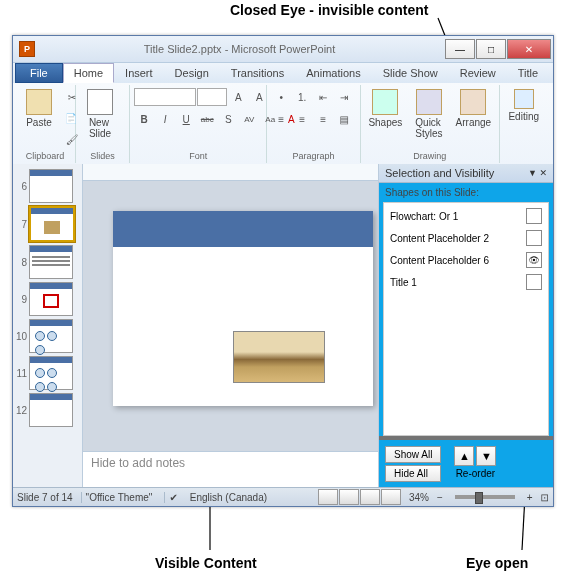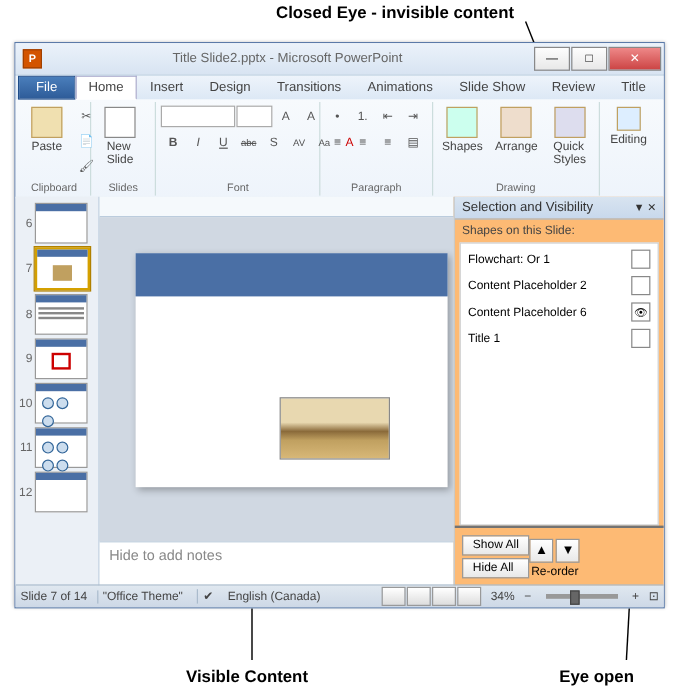--- a/index.html
+++ b/index.html
@@ -36,27 +36,27 @@
 .thumb.sel{border:2px solid #d4a000;outline:1px solid #b08000}
 .thumb-content{width:100%;height:100%;position:relative}
 .tc-bar{height:20%;background:#4a6fa5}
 .canvas-area{flex:1;display:flex;flex-direction:column}
 .canvas-scroll{flex:1;background:#d0d8e2;position:relative;overflow:hidden}
 .ruler-h{height:16px;background:#f5f9fc;border-bottom:1px solid #bcd}
 .slide{position:absolute;left:30px;top:30px;width:260px;height:195px;background:#fff;box-shadow:2px 2px 6px rgba(0,0,0,0.3)}
 .slide-bar{height:36px;background:#4a6fa5}
 .slide-img{position:absolute;left:120px;top:120px;width:90px;height:50px;background:linear-gradient(#e8d8b0 0%,#e8d8b0 40%,#8a6a3a 55%,#c0a060 70%,#d8b878 100%);border:1px solid #888}
 .notes{height:28px;background:#fff;border-top:1px solid #bcd;padding:4px 8px;color:#888;font-size:12px}
-.sel-pane{width:174px;background:#fdba74;border-left:1px solid #bcd;display:flex;flex-direction:column;font-size:11px}
+.sel-pane{width:174px;background:#0ea5e9;border-left:1px solid #bcd;display:flex;flex-direction:column;font-size:11px}
 .sel-header{background:linear-gradient(#d8e4f0,#c8d8ec);padding:3px 6px;font-size:11px;color:#333;border-bottom:1px solid #abc;display:flex;justify-content:space-between;align-items:center}
 .sel-sub{padding:4px 6px;font-size:10px;color:#444}
 .sel-list{flex:1;background:#fff;margin:0 4px;border:1px solid #ccc;padding:2px}
 .sel-item{display:flex;justify-content:space-between;align-items:center;padding:3px 4px;font-size:10px}
 .eye-box{width:14px;height:14px;border:1px solid #888;background:#fff;display:flex;align-items:center;justify-content:center;font-size:9px}
-.sel-footer{padding:6px;display:flex;gap:0;align-items:flex-end;border-top:2px solid #737373;flex-wrap:wrap}
+.sel-footer{padding:6px;display:flex;gap:13px;align-items:flex-start;border-top:4px solid #737373;flex-wrap:wrap}
 .sel-btn{border:1px solid #999;background:linear-gradient(#fff,#e8e8e8);padding:2px 8px;font-size:10px}
 .reorder-btns{display:flex;gap:2px}
 .reorder-btn{width:18px;height:18px;border:1px solid #999;background:linear-gradient(#fff,#e8e8e8);display:flex;align-items:center;justify-content:center}
 .statusbar{position:absolute;bottom:0;left:0;right:0;height:18px;background:linear-gradient(#e0e8f0,#cdd8e6);border-top:1px solid #abc;display:flex;align-items:center;font-size:10px;color:#444;padding:0 4px;gap:8px}
 .status-seg{padding:0 4px;border-left:1px solid #abc}
 .zoom-slider{width:60px;height:4px;background:#999;position:relative;margin:0 4px}
 .zoom-thumb{position:absolute;left:20px;top:-3px;width:6px;height:10px;background:#666;border:1px solid #444}
 .view-btns{display:flex;gap:1px;margin-left:auto}
 .vb{width:18px;height:14px;border:1px solid #999;background:linear-gradient(#fff,#ddd)}
 .tc-pic{position:absolute;left:30%;top:40%;width:40%;height:40%;background:#c0a060}
@@ -171,27 +171,27 @@
       </div>
       <div class="rg-label">Paragraph</div>
     </div>
     <div class="ribbon-group" style="width:130px">
       <div class="rg-content">
         <div class="big-btn">
           <div class="icn" style="background:#cfe"></div>
           <div class="lbl">Shapes</div>
         </div>
         <div class="big-btn">
-          <div class="icn" style="background:#edc"></div>
-          <div class="lbl">Arrange</div>
-        </div>
-        <div class="big-btn">
           <div class="icn" style="background:#dde"></div>
           <div class="lbl" style="white-space:pre-line">Quick
 Styles</div>
+        </div>
+        <div class="big-btn">
+          <div class="icn" style="background:#edc"></div>
+          <div class="lbl">Arrange</div>
         </div>
       </div>
       <div class="rg-label">Drawing</div>
     </div>
     <div class="ribbon-group" style="width:44px;border-right:none">
       <div class="rg-content">
         <div class="big-btn">
           <div class="icn" style="background:#def;width:18px;height:18px"></div>
           <div class="lbl">Editing</div>
         </div>

